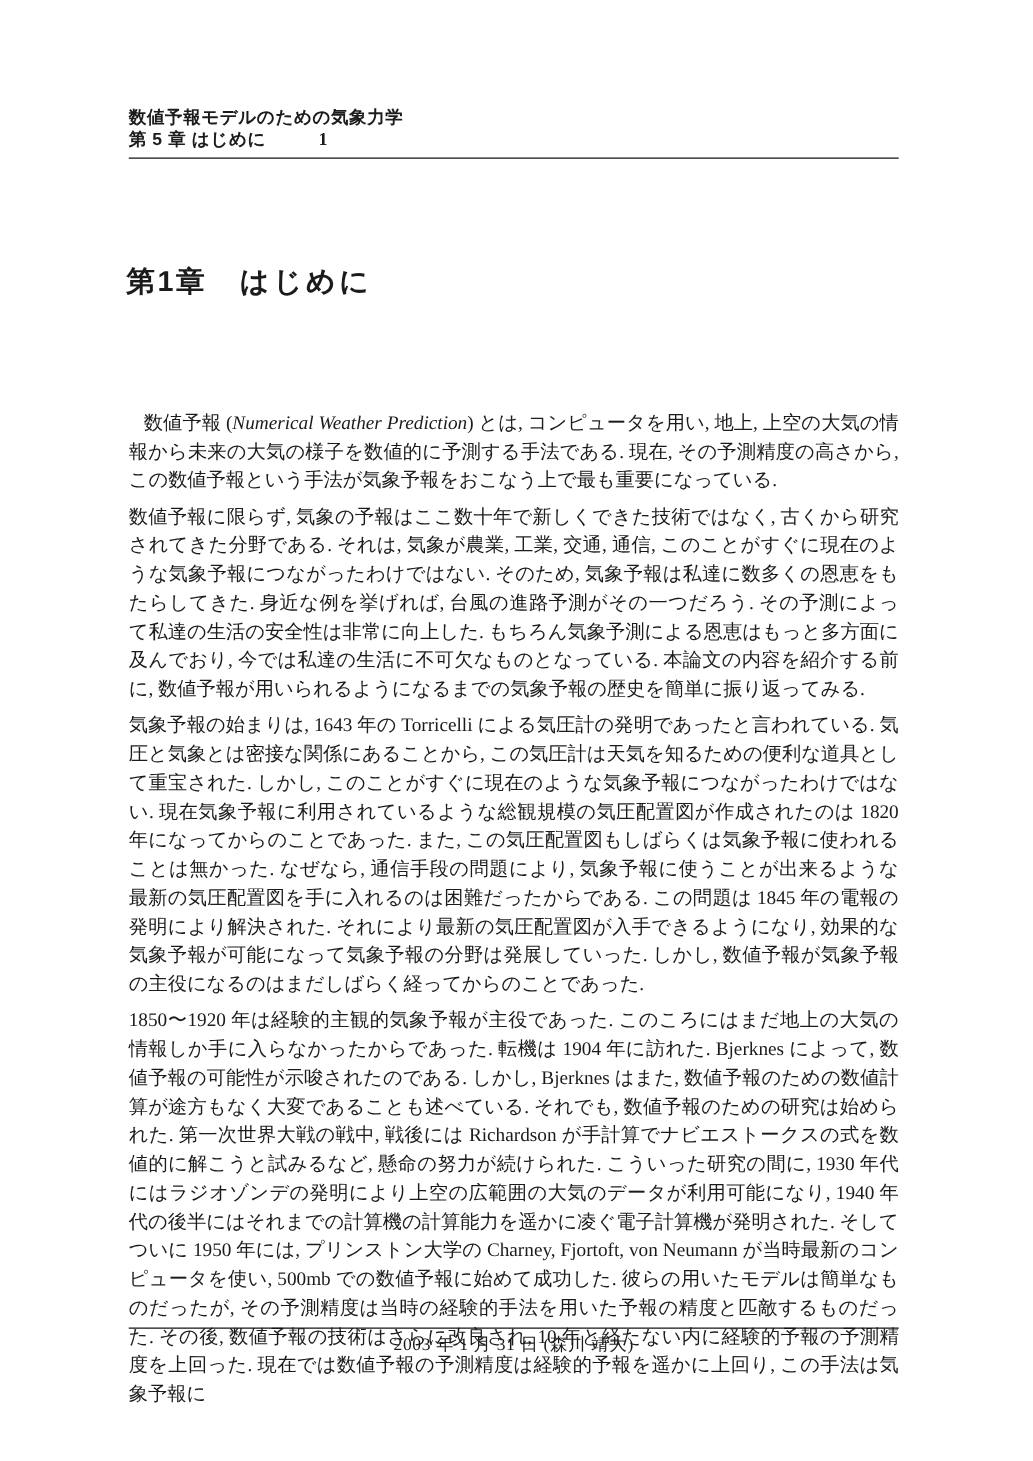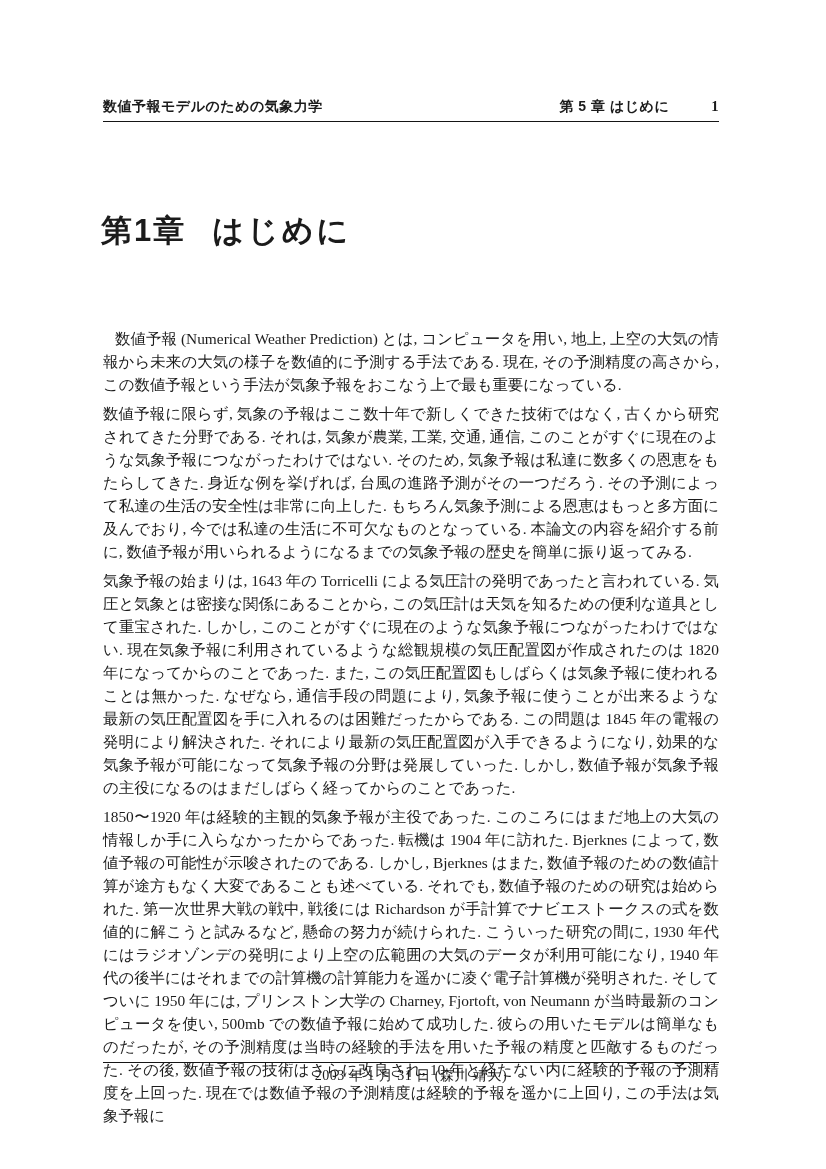--- a/index.html
+++ b/index.html
@@ -11,52 +11,53 @@
     position: relative;
     width: 826px;
     height: 1169px;
     background: #ffffff;
     overflow: hidden;
     color: #1b1b1b;
   }
   
   .header {
     position: absolute;
-    top: 98px;
+    top: 85px;
     left: 103px;
     width: 616px;
     padding-bottom: 5px;
     border-bottom: 1.7px solid #151515;
     display: flex;
     justify-content: space-between;
-    align-items: flex-end;
+    align-items: flex-start;
     font-family: "Liberation Sans", "DejaVu Sans", sans-serif;
     font-weight: bold;
     font-size: 14px;
     letter-spacing: 0.5px;
+    flex-direction: column;
   }
   .header-right {
     display: flex;
     align-items: baseline;
   }
   .pagenum {
     font-family: "Liberation Serif", "DejaVu Serif", serif;
     font-weight: bold;
     margin-left: 42px;
     font-size: 14.5px;
   }
   
   .chapter-title {
     position: absolute;
     top: 210px;
     left: 101px;
     margin: 0;
     font-family: "Liberation Sans", "DejaVu Sans", sans-serif;
     font-weight: bold;
-    font-size: 31px;
+    font-size: 23px;
     letter-spacing: 2px;
     white-space: nowrap;
   }
   .chapter-name {
     margin-left: 26px;
     letter-spacing: 3px;
   }
   
   .body-text {
     position: absolute;
@@ -71,20 +72,21 @@
   .para {
     margin: 0 0 6px 0;
   }
   .para:last-child { margin-bottom: 0; }
   .term-b {
     font-family: "Liberation Sans", "DejaVu Sans", sans-serif;
     font-weight: normal;
     margin-left: 12px;
   }
   .lat-i {
+    font-style: italic;
   }
   
   .footer {
     position: absolute;
     top: 1062px;
     left: 103px;
     width: 616px;
   }
   .footer-rule {
     width: 100%;

